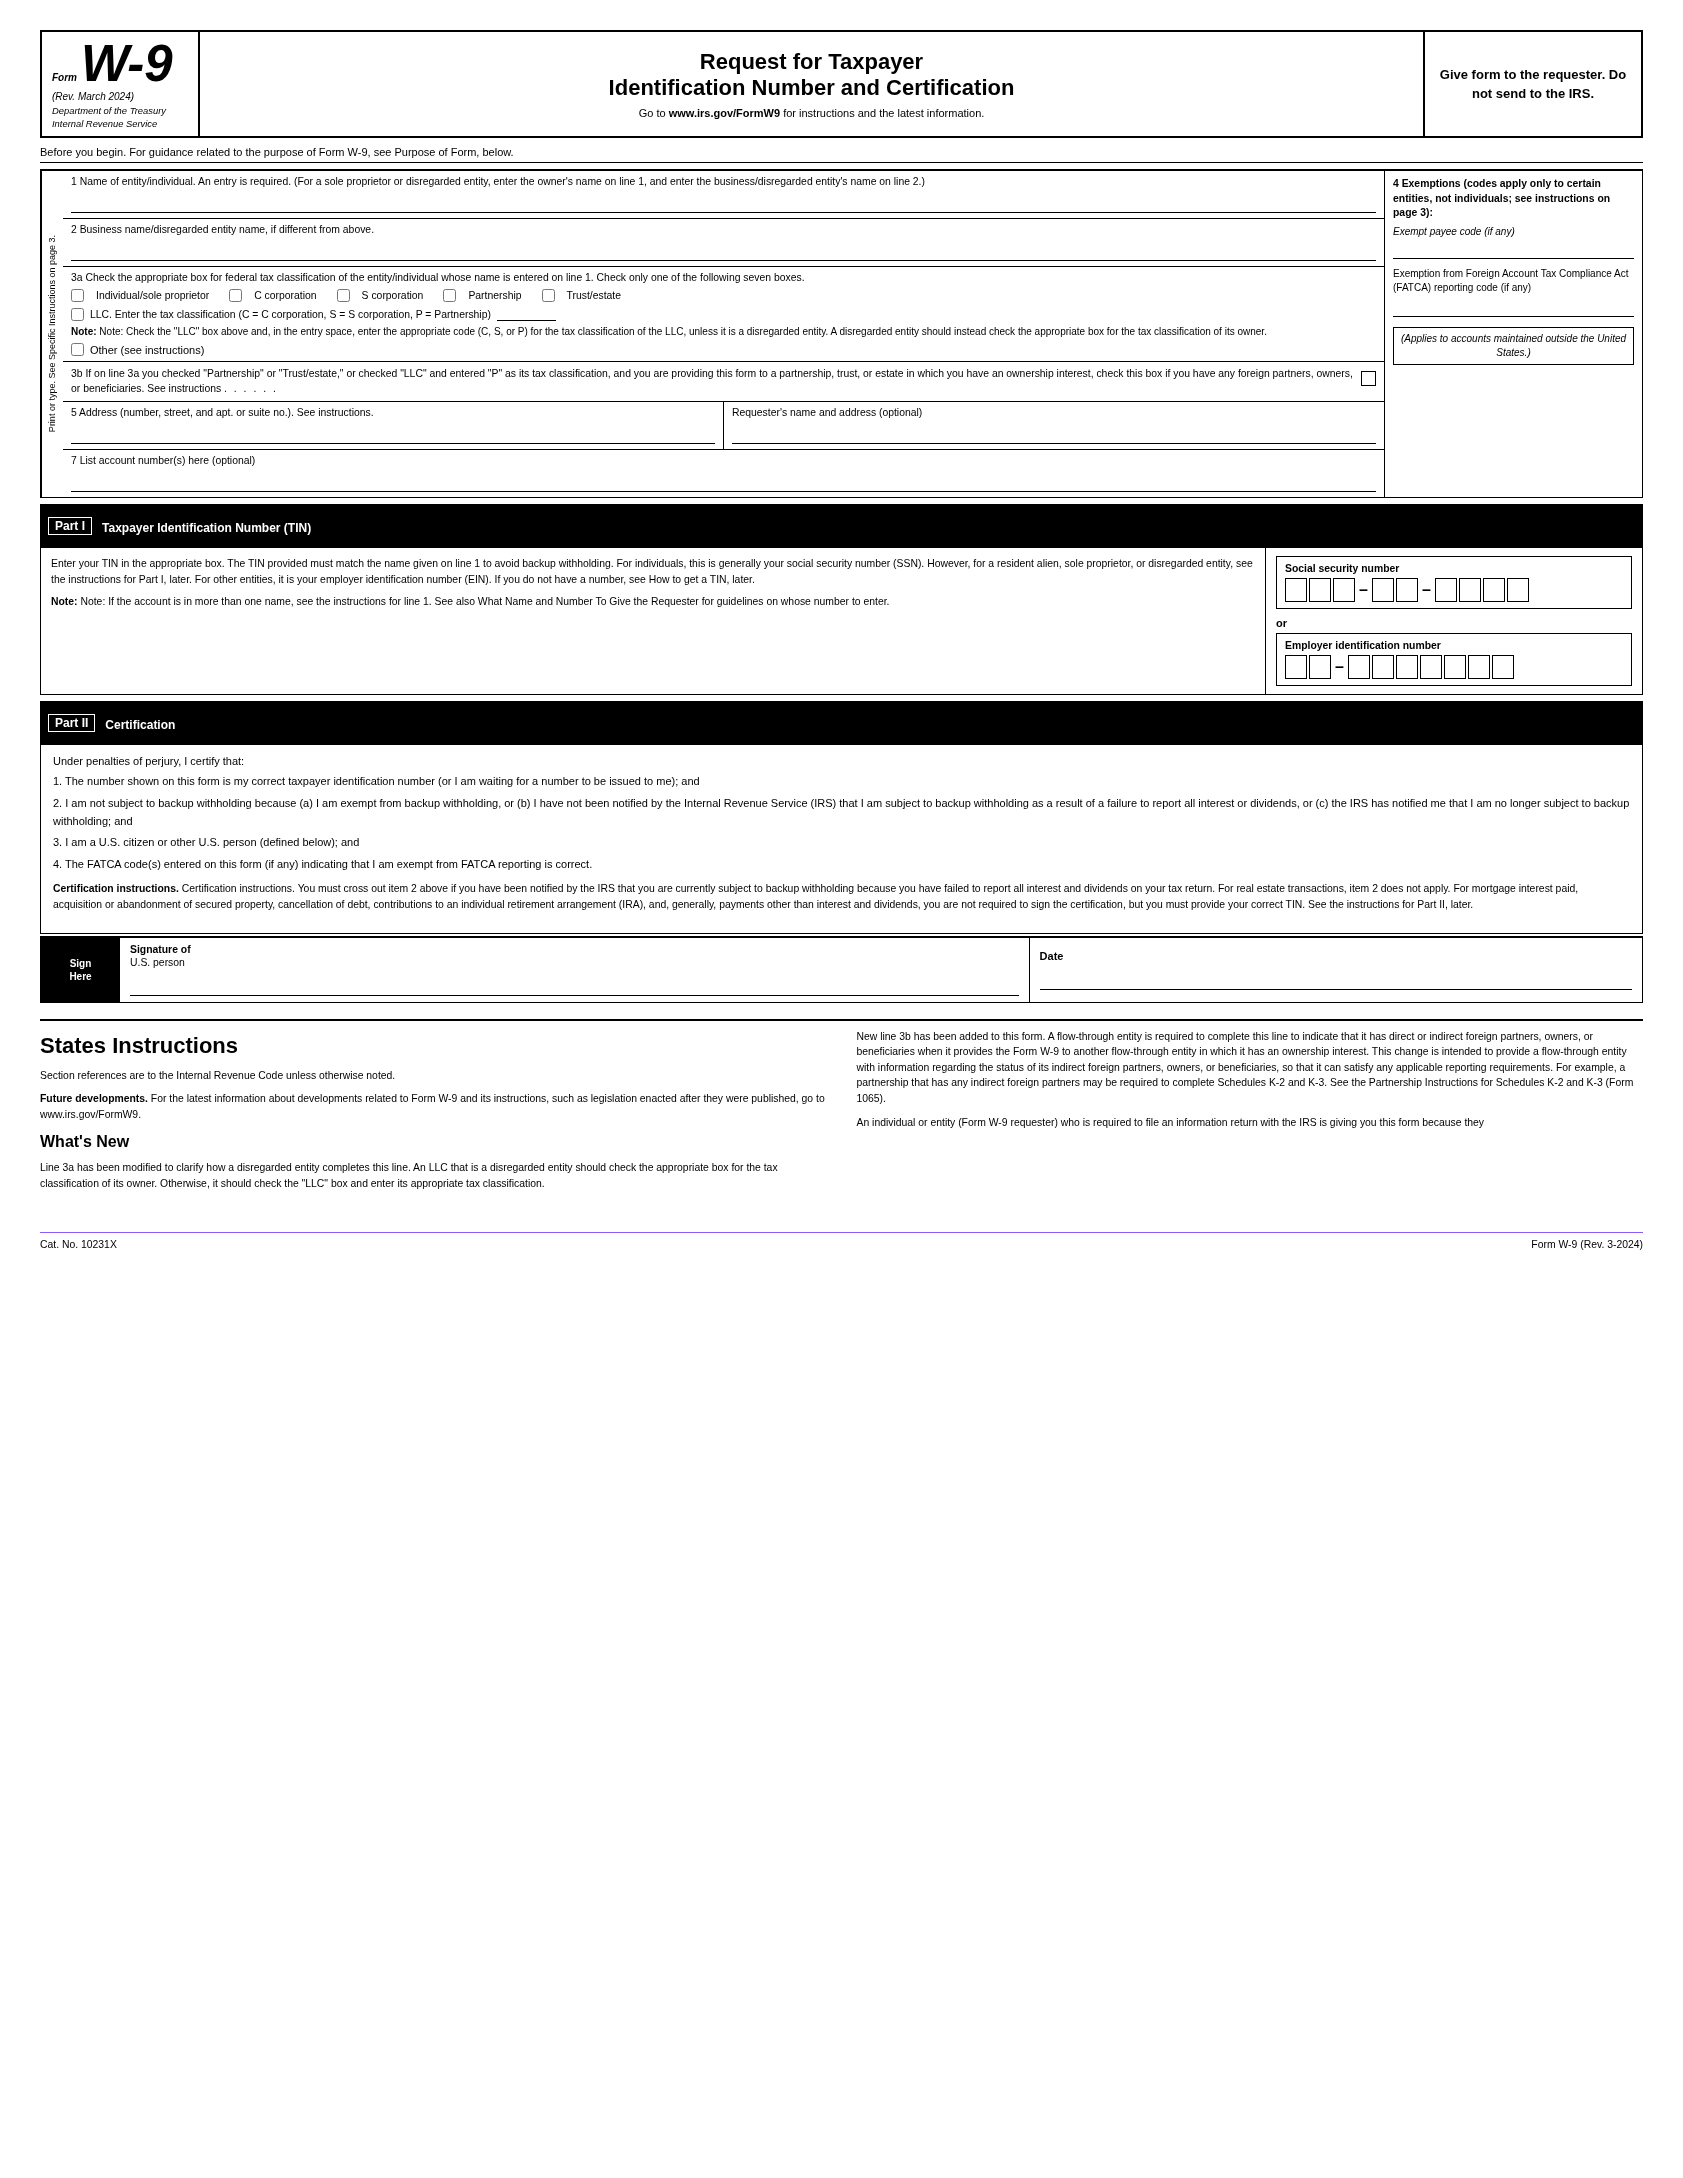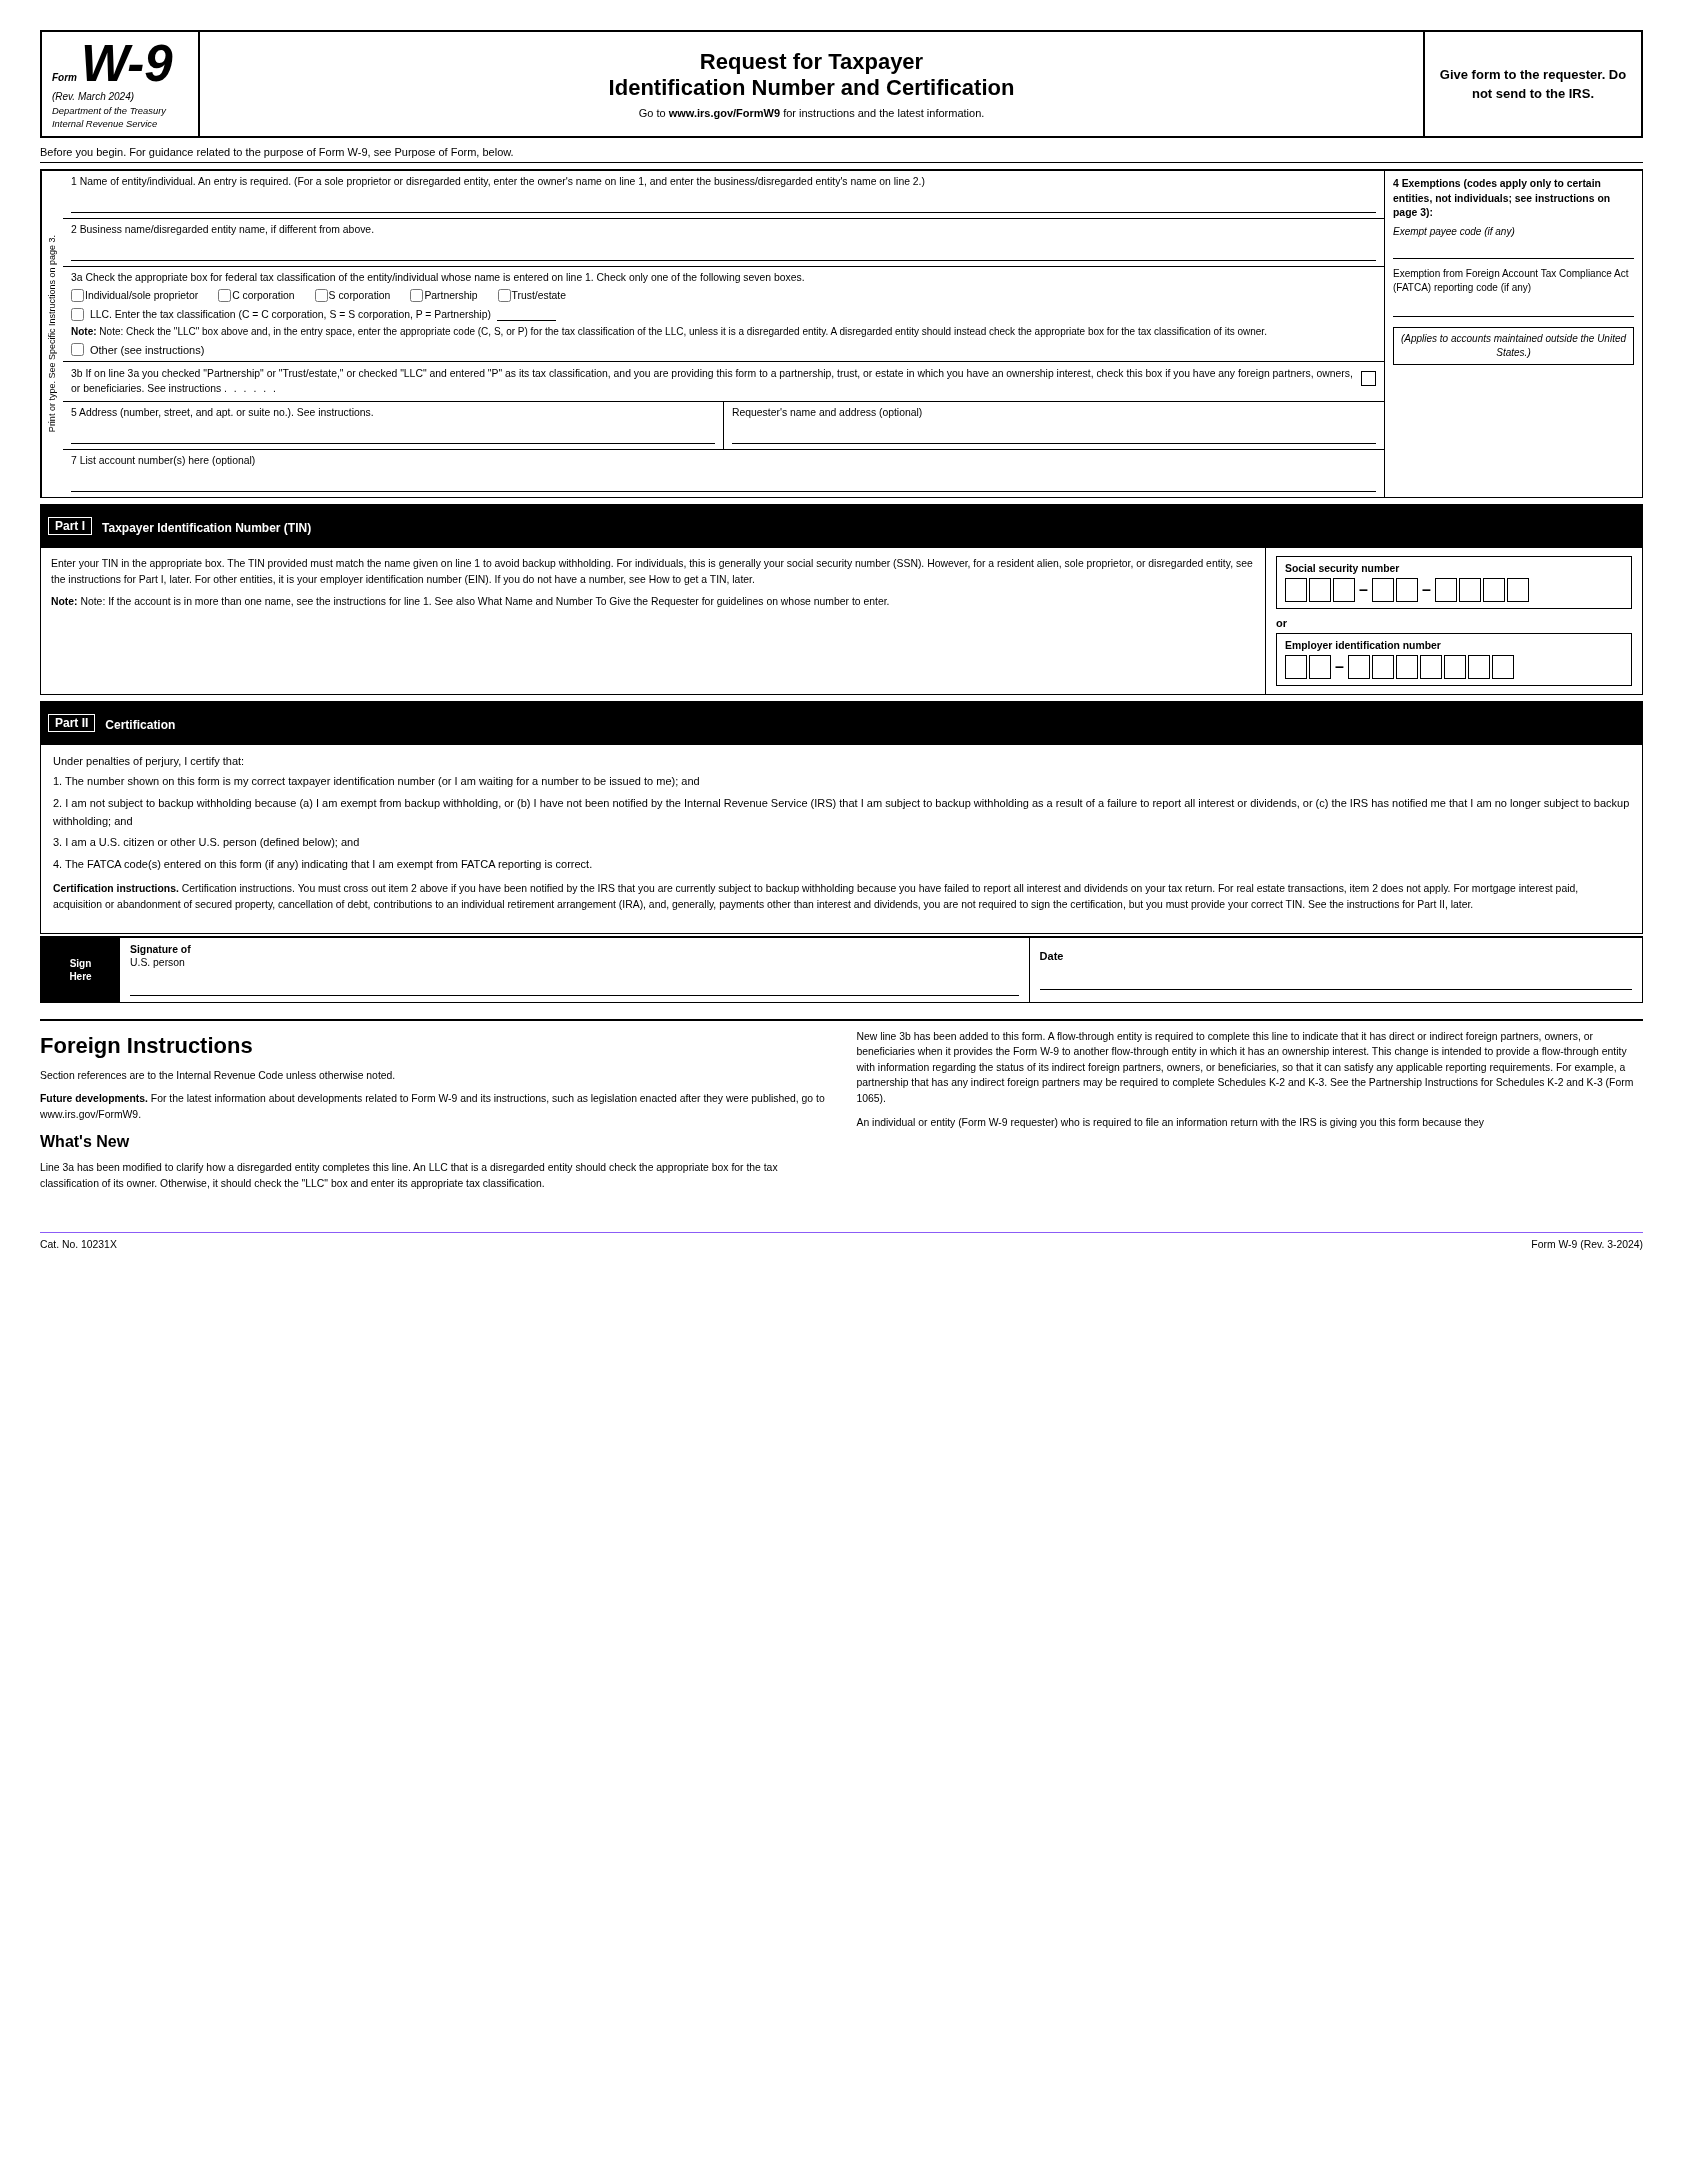--- a/index.html
+++ b/index.html
@@ -156,21 +156,21 @@
     .checkboxes-row {
       display: flex;
       align-items: center;
       gap: 20px;
       margin-bottom: 6px;
       flex-wrap: wrap;
     }
     .checkbox-item {
       display: flex;
       align-items: center;
-      gap: 1px;
+      gap: 12px;
       font-size: 10.4px;
     }
     .checkbox-item input[type="checkbox"] {
       width: 13px;
       height: 13px;
     }
     .llc-row {
       display: flex;
       align-items: center;
       gap: 6px;
@@ -729,21 +729,21 @@
     </div>
     <div class="sign-date">
       <span class="sign-date-label">Date</span>
       <div class="sign-date-line"></div>
     </div>
   </div>
 </div>
 
 <div class="general-instructions">
   <div class="gen-inst-left">
-    <div class="gen-inst-title">Foreign Instructions</div>
+    <div class="gen-inst-title">States Instructions</div>
     <div class="gen-inst-para">Section references are to the Internal Revenue Code unless otherwise noted.</div>
     <div class="gen-inst-para">
       <b>Future developments.</b>
       <span>For the latest information about developments related to Form W-9 and its instructions, such as legislation enacted after they were published, go to www.irs.gov/FormW9.</span>
     </div>
     <div class="whats-new-title">What's New</div>
     <div class="gen-inst-para">Line 3a has been modified to clarify how a disregarded entity completes this line. An LLC that is a disregarded entity should check the appropriate box for the tax classification of its owner. Otherwise, it should check the "LLC" box and enter its appropriate tax classification.</div>
   </div>
   <div class="gen-inst-right">
     <div class="gen-inst-para">New line 3b has been added to this form. A flow-through entity is required to complete this line to indicate that it has direct or indirect foreign partners, owners, or beneficiaries when it provides the Form W-9 to another flow-through entity in which it has an ownership interest. This change is intended to provide a flow-through entity with information regarding the status of its indirect foreign partners, owners, or beneficiaries, so that it can satisfy any applicable reporting requirements. For example, a partnership that has any indirect foreign partners may be required to complete Schedules K-2 and K-3. See the Partnership Instructions for Schedules K-2 and K-3 (Form 1065).</div>

